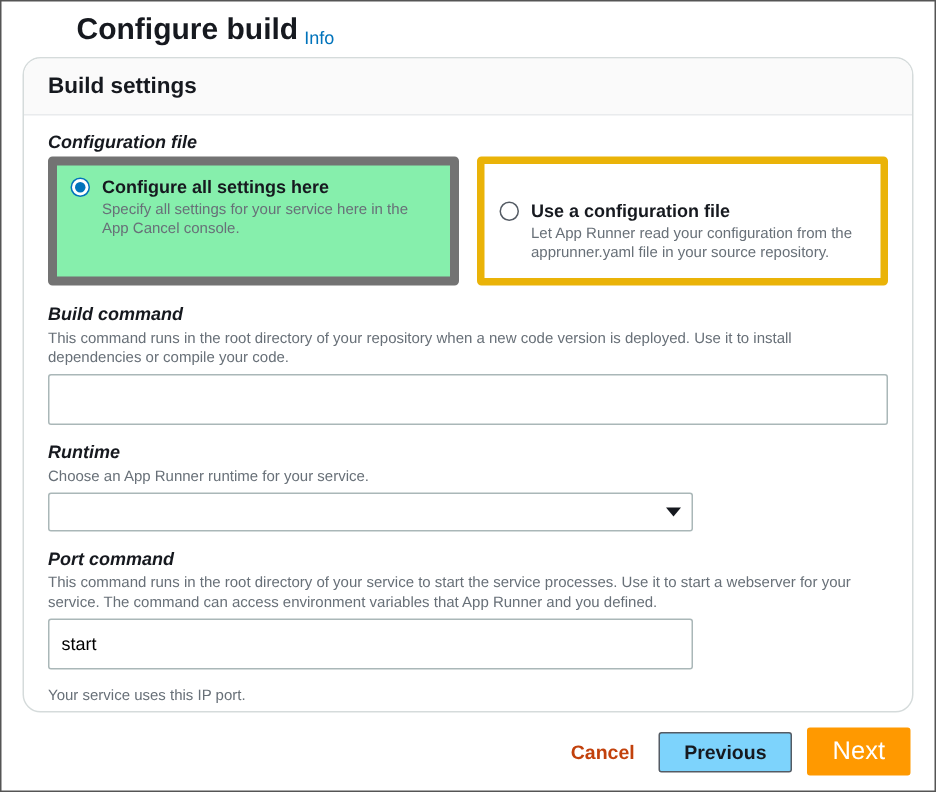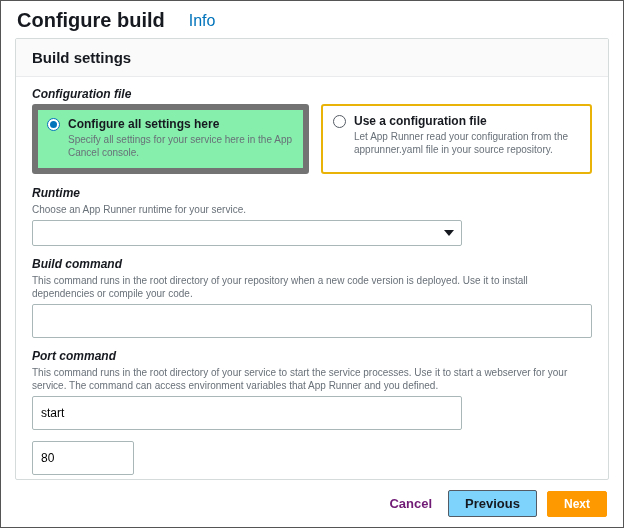--- a/index.html
+++ b/index.html
@@ -13,37 +13,38 @@
   .outer {
     width: 624px;
     height: 528px;
     border: 1px solid #555;
     padding: 8px 14px 10px 14px;
     display: flex;
     flex-direction: column;
   }
   .header {
     display: flex;
-    align-items: center;
-    gap: 24px;
+    align-items: flex-end;
+    gap: 4px;
     padding: 0 0 6px 2px;
+    margin-left: 34px;
   }
   .header h1 {
     font-size: 20px;
     font-weight: 600;
     color: #16191f;
   }
   .info-link {
-    font-size: 16px;
+    font-size: 12px;
     color: #0073bb;
     cursor: pointer;
   }
   .panel {
     border: 1px solid #d5dbdb;
-    border-radius: 2px;
+    border-radius: 12px;
     background: #fff;
     flex: 1;
     overflow: hidden;
     display: flex;
     flex-direction: column;
   }
   .panel-header {
     padding: 10px 16px;
     border-bottom: 1px solid #e9ebed;
     background: #fafafa;
@@ -70,23 +71,23 @@
     line-height: 1.3;
     margin-bottom: 4px;
   }
   .tiles {
     display: flex;
     gap: 12px;
     margin-bottom: 12px;
   }
   .tile {
     flex: 1;
-    border: 2px solid #eab308;
+    border: 5px solid #eab308;
     border-radius: 3px;
-    padding: 8px 10px 10px 10px;
+    padding: 24px 10px 10px 10px;
     display: flex;
     gap: 8px;
     cursor: pointer;
     background: #fff;
   }
   .tile.selected {
     border: 6px solid #737373;
     background: #86efac;
     padding: 7px 9px 9px 9px;
   }
@@ -164,41 +165,41 @@
     justify-content: flex-end;
     align-items: center;
     gap: 10px;
     padding: 10px 2px 0 0;
   }
   .btn-link {
     background: none;
     border: none;
     font-size: 13px;
     font-weight: 600;
-    color: #701a75;
+    color: #c2410c;
     cursor: pointer;
     padding: 6px 6px;
     text-align: center;
   }
   .btn-outline {
     background: #7dd3fc;
     border: 1px solid #545b64;
     border-radius: 2px;
     font-size: 13px;
     font-weight: 600;
     color: #16191f;
     padding: 5px 16px;
     cursor: pointer;
   }
   .btn-primary {
     background: #ff9900;
     border: 1px solid #ff9900;
     border-radius: 2px;
-    font-size: 12px;
-    font-weight: 700;
+    font-size: 17px;
+    font-weight: 400;
     color: #fff;
     padding: 5px 16px;
     cursor: pointer;
   }
 </style>
 </head>
 <body>
 
 <div class="outer">
 
@@ -230,41 +231,42 @@
             <div class="tile-text">
               <div class="tile-title">Use a configuration file</div>
               <div class="tile-desc">Let App Runner read your configuration from the apprunner.yaml file in your source repository.</div>
             </div>
           </div>
 
         </div>
       </div>
 
       <div class="field-group">
+        <div class="section-label">Build command</div>
+        <div class="section-desc">This command runs in the root directory of your repository when a new code version is deployed. Use it to install dependencies or compile your code.</div>
+        <input class="text-input" type="text" value="" style="">
+      </div>
+
+      <div class="field-group">
         <div class="section-label">Runtime</div>
         <div class="section-desc">Choose an App Runner runtime for your service.</div>
         <div class="select-wrap">
           <div class="select"></div>
           <div class="select-caret"></div>
         </div>
       </div>
 
       <div class="field-group">
-        <div class="section-label">Build command</div>
-        <div class="section-desc">This command runs in the root directory of your repository when a new code version is deployed. Use it to install dependencies or compile your code.</div>
-        <input class="text-input" type="text" value="" style="">
-      </div>
-
-      <div class="field-group">
         <div class="section-label">Port command</div>
         <div class="section-desc">This command runs in the root directory of your service to start the service processes. Use it to start a webserver for your service. The command can access environment variables that App Runner and you defined.</div>
         <input class="text-input half" type="text" value="start" style="">
       </div>
 
       <div class="field-group" style="margin-bottom:0">
+        <div class="section-desc">Your service uses this IP port.</div>
         <input class="text-input small" type="text" value="80" style="">
       </div>
 
     </div>
   </div>
 
   <div class="footer">
     <button class="btn-link">Cancel</button>
     <button class="btn-outline">Previous</button>
     <button class="btn-primary">Next</button>

